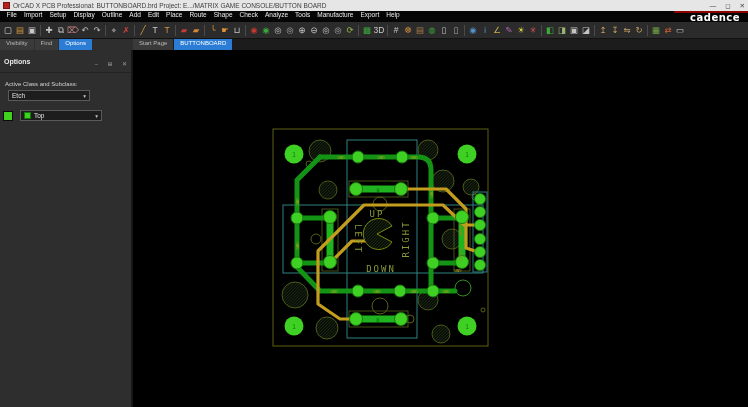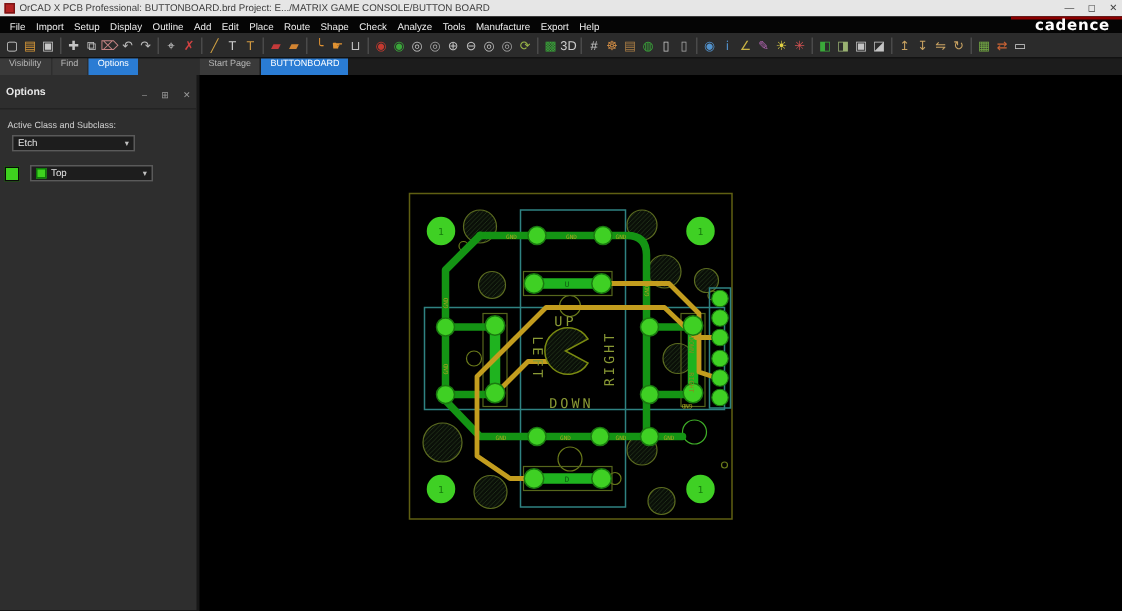--- a/index.html
+++ b/index.html
@@ -4,21 +4,21 @@
 <style>
   html,body{margin:0;padding:0;}
   body{width:748px;height:407px;overflow:hidden;background:#000;font-family:"Liberation Sans",sans-serif;-webkit-font-smoothing:antialiased;}
   
   .titlebar{height:11px;background:#e6e6e6;display:flex;align-items:center;padding:0 3px;gap:3px;}
   .app-icon{width:7px;height:7px;background:#b42222;display:inline-block;border:1px solid #7c1414;box-sizing:border-box;}
   .win-title{font-size:6.5px;color:#3c3c3c;white-space:nowrap;overflow:hidden;flex:1;}
   .winbtns{display:flex;}
   .winbtns span{font-size:6.5px;color:#444;margin-left:9px;line-height:11px;}
   
-  .menubar{height:11px;background:#050505;display:flex;align-items:flex-end;}
+  .menubar{height:11px;background:#050505;display:flex;align-items:flex-start;}
   .menus{display:flex;align-items:center;flex:1;padding-left:3px;}
   .menu-item{font-size:6.5px;color:#ececec;padding:0 3.5px;white-space:nowrap;}
   .brand{font-size:10px;color:#ffffff;font-weight:bold;letter-spacing:.5px;padding:0 8px 0 16px;border-top:2px solid #8b0000;line-height:9px;font-family:"DejaVu Sans",sans-serif;}
   
   .toolbar{height:16px;background:#2b2b2b;display:flex;align-items:center;padding:0 2px;border-bottom:1px solid #121212;overflow:hidden;}
   .tb-icon{width:12px;text-align:center;font-size:8.5px;height:14px;line-height:14px;display:inline-block;white-space:nowrap;}
   .tb-sep{width:1px;height:11px;background:#4a4a4a;margin:0 2px;display:inline-block;}
   
   .tabrow{height:11px;display:flex;background:#1c1c1c;}
   .panel-tabs{width:133px;display:flex;background:#2e2e2e;align-items:stretch;}

